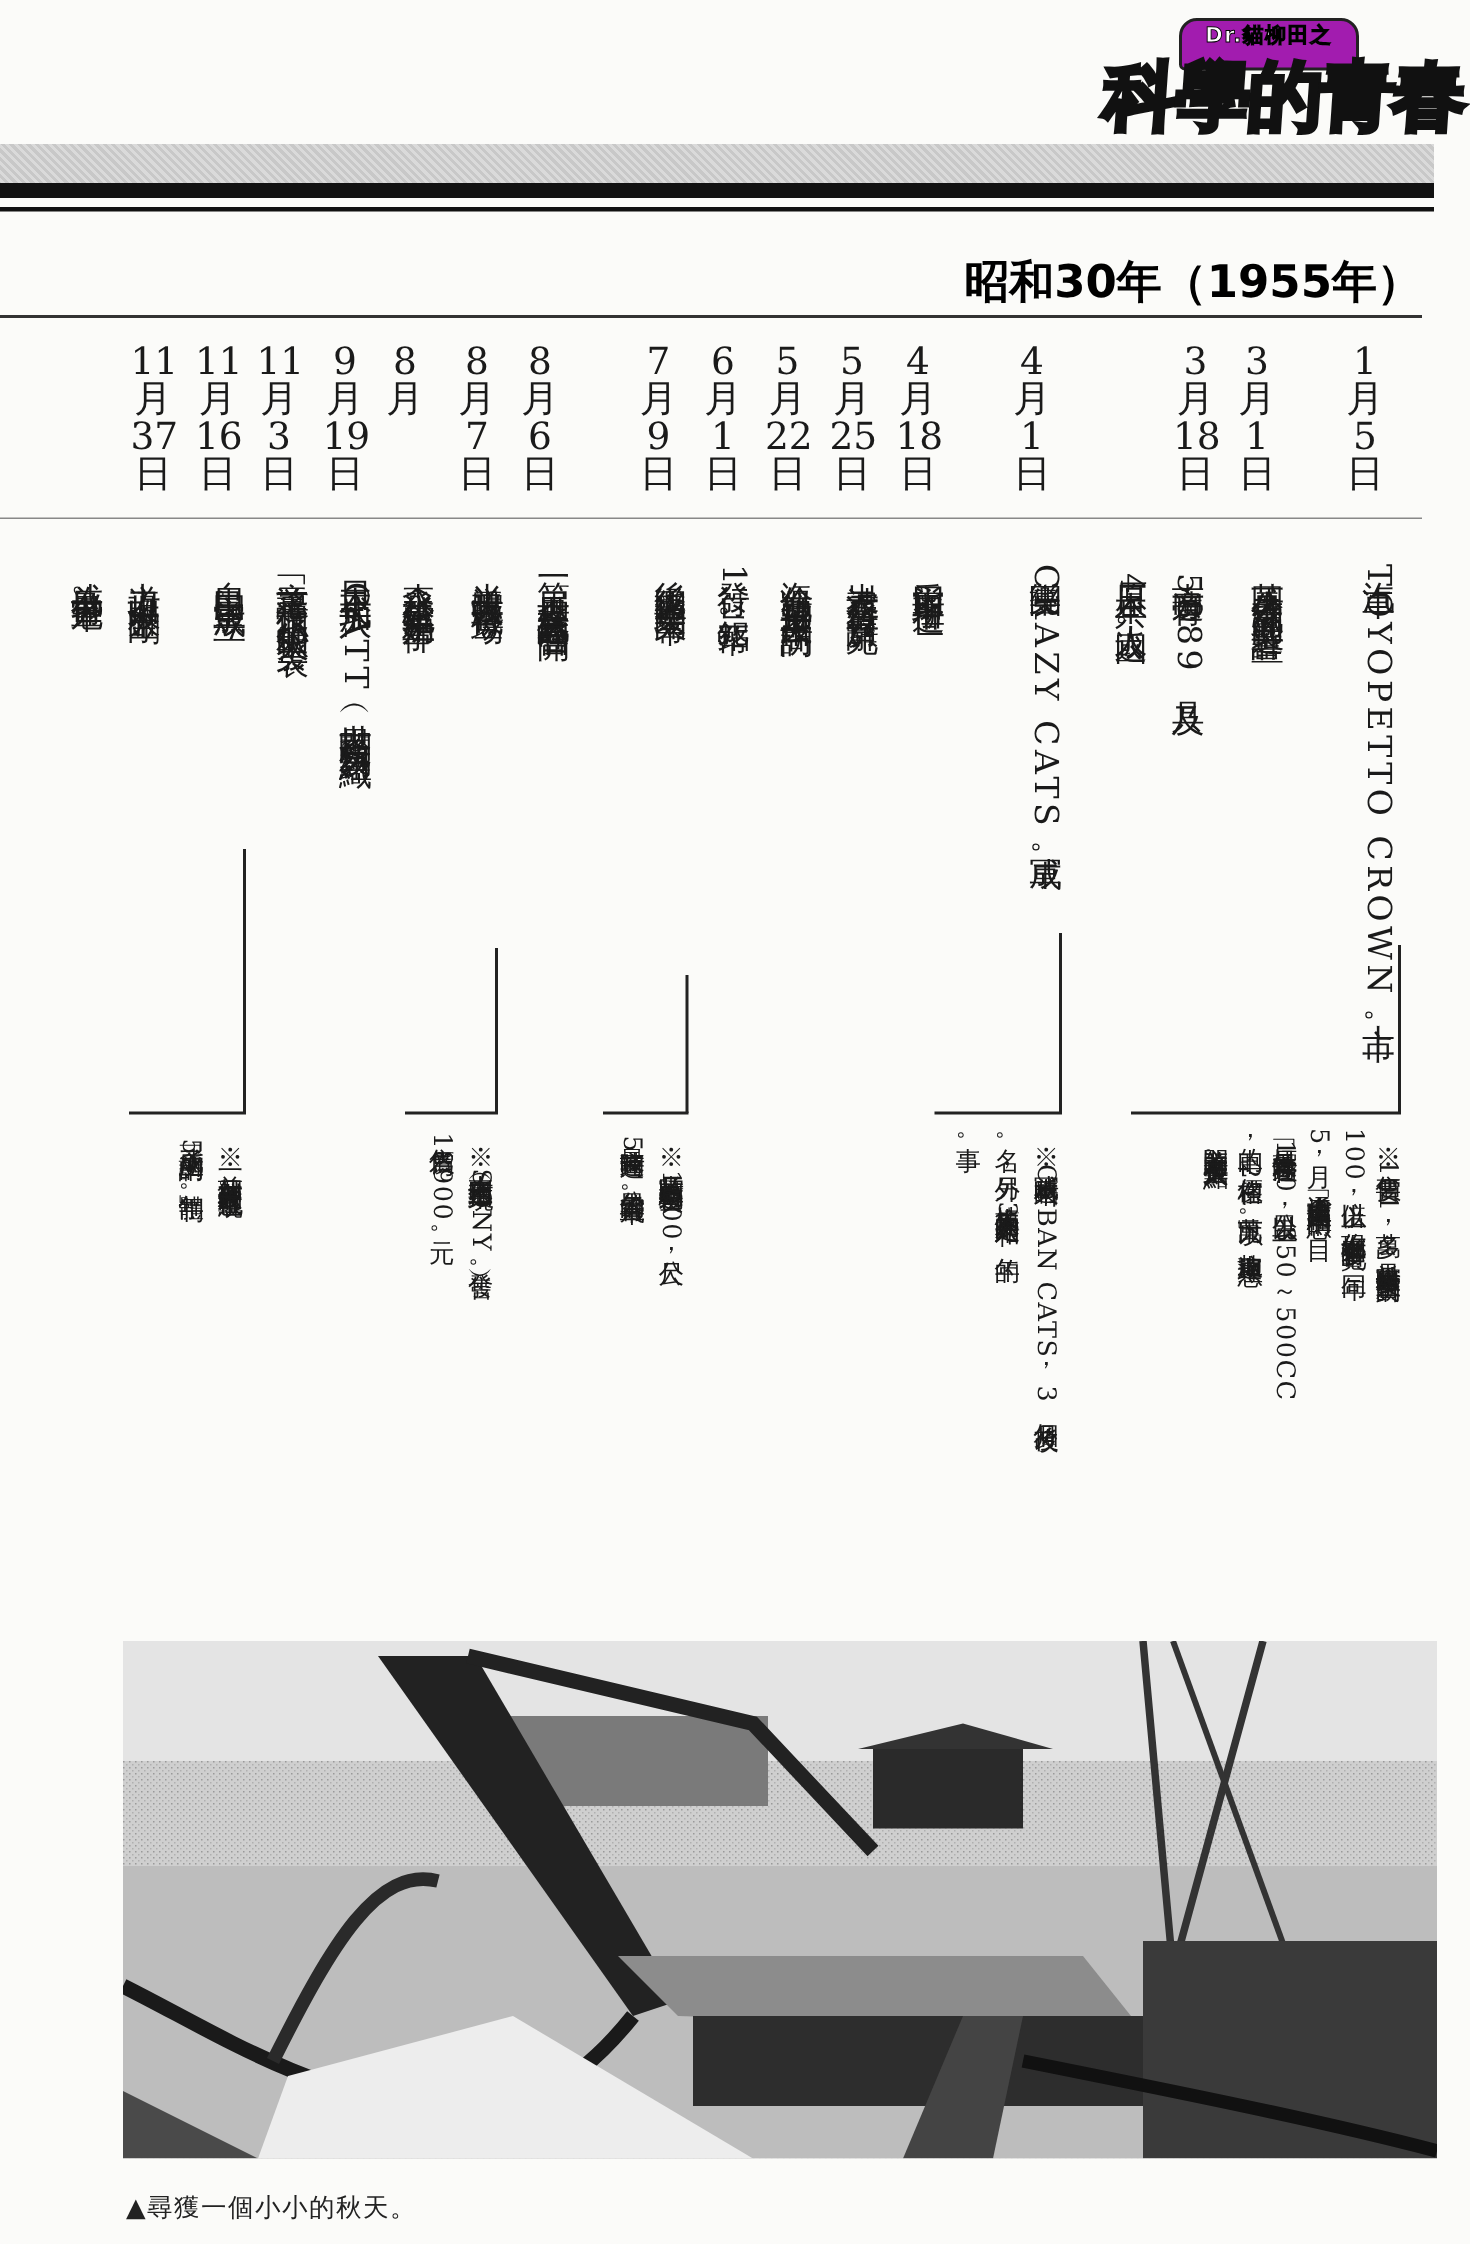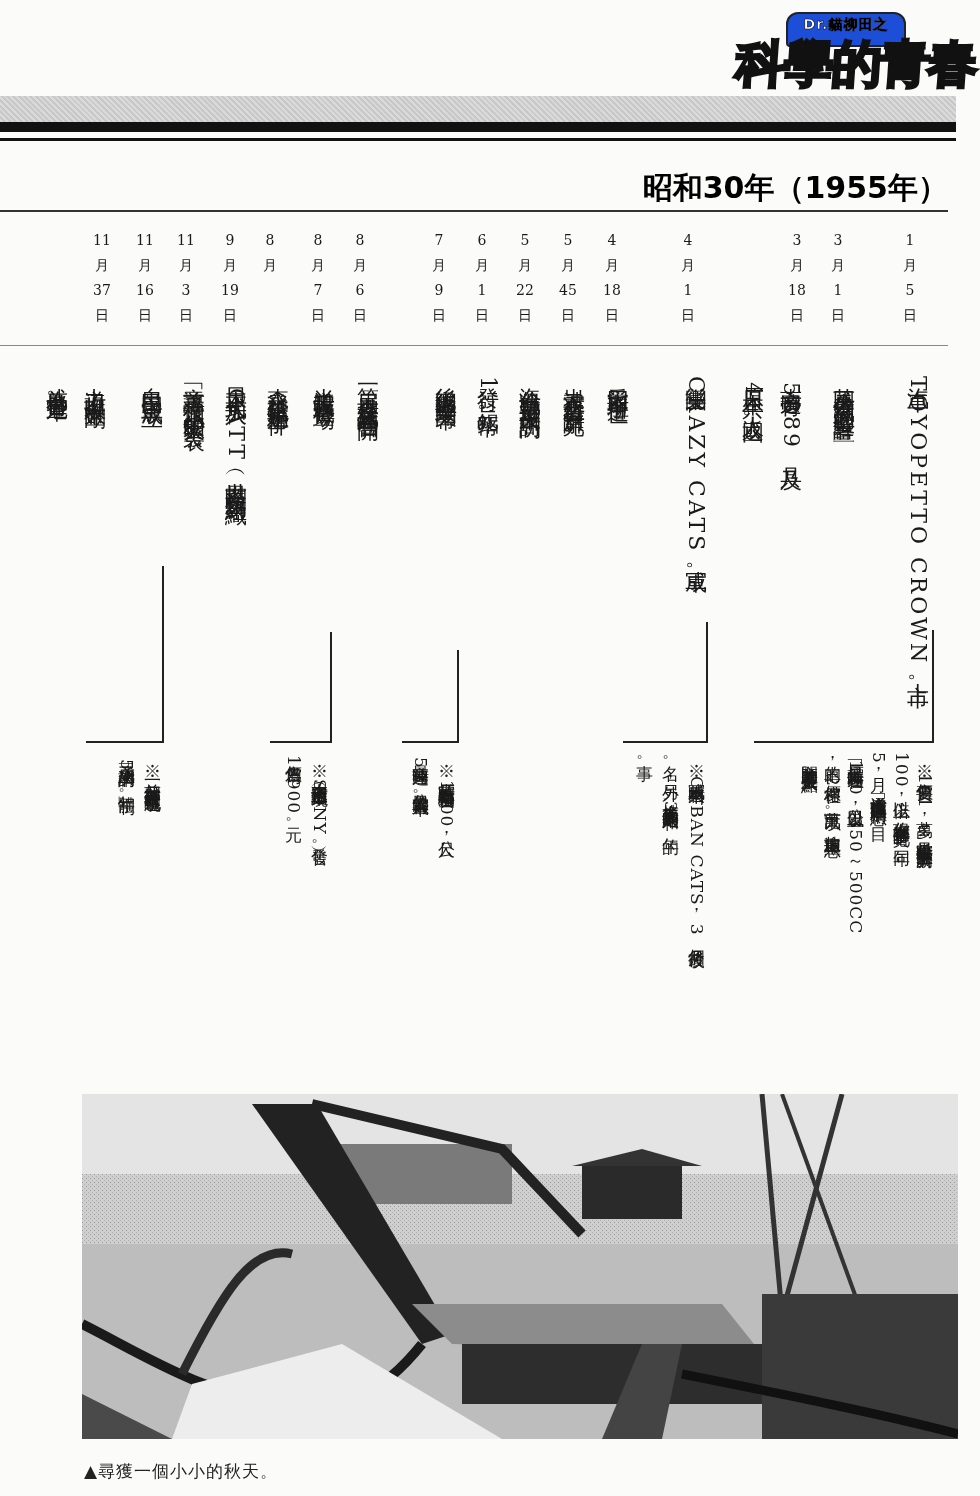--- a/index.html
+++ b/index.html
@@ -1,34 +1,34 @@
 <!DOCTYPE html>
 <html><head>
 <meta charset="utf-8">
 <style>
   * { box-sizing: border-box; margin: 0; padding: 0; }
   html, body { width: 980px; height: 1496px; background: #fbfbf9; overflow: hidden; }
   body { position: relative; font-family: "DejaVu Serif", "Liberation Serif", serif; color: #1a1a1a; }
 
   
   .logo { position: absolute; right: 26px; top: 6px; width: 218px; height: 88px; }
-  .logo-sub { position: absolute; left: 50px; top: 6px; width: 120px; height: 35px; background: #1d4ed8; border: 2px solid #222; border-radius: 12px 12px 4px 4px;
+  .logo-sub { position: absolute; left: 50px; top: 6px; width: 120px; height: 35px; background: #a21caf; border: 2px solid #222; border-radius: 12px 12px 4px 4px;
     font: bold 14px "DejaVu Sans", sans-serif; color: #fff; text-align: center; line-height: 20px; letter-spacing: 1px; -webkit-text-stroke: 0.6px #000; }
   .logo-main { position: absolute; left: 0; top: 28px; width: 218px; font: 900 50px "DejaVu Sans", sans-serif; letter-spacing: -2px; color: #fff;
     -webkit-text-stroke: 3px #111; line-height: 60px; white-space: nowrap; transform: skewX(-4deg); }
 
   .band { position: absolute; left: 0; top: 96px; width: 956px; height: 28px;
     background: repeating-linear-gradient(45deg, #c8c8c8 0 2px, #dadada 2px 4px); }
   .band-thick { position: absolute; left: 0; top: 122px; width: 956px; height: 10px; background: #111; }
   .band-thin { position: absolute; left: 0; top: 138px; width: 956px; height: 3px; background: #111; }
 
   .year-title { position: absolute; right: 32px; top: 168px; font: bold 30px "DejaVu Sans", sans-serif; letter-spacing: 0px; color: #000000; }
   .year-rule { position: absolute; left: 0; top: 210px; width: 948px; height: 2px; background: #333; }
   .dates-rule { position: absolute; left: 0; top: 345px; width: 948px; height: 1px; background: #888; }
-  .date { position: absolute; top: 228px; width: 30px; text-align: center; font-size: 14px; line-height: 25px; }
+  .date { position: absolute; top: 228px; width: 30px; text-align: center; font-size: 25px; line-height: 25px; }
   .date span { display: block; }
 
   .event { position: absolute; top: 370px; writing-mode: vertical-rl; text-orientation: mixed; font-size: 22px; letter-spacing: 3px; white-space: nowrap; line-height: 24px; }
 
   .note { position: absolute; writing-mode: vertical-rl; text-orientation: mixed; font-size: 17px; letter-spacing: 1px; line-height: 22px; }
 
   .bracket-v { position: absolute; width: 2px; background: #222; }
   .bracket-h { position: absolute; height: 2px; background: #222; }
 
   .photo { position: absolute; left: 82px; top: 1094px; width: 876px; height: 345px; overflow: hidden; background: #d9d9d9; }
@@ -75,21 +75,21 @@
     </div>
     <div class="date" style="left: 597px;">
       <span>4</span>
       <span>月</span>
       <span>18</span>
       <span>日</span>
     </div>
     <div class="date" style="left: 553px;">
       <span>5</span>
       <span>月</span>
-      <span>45</span>
+      <span>25</span>
       <span>日</span>
     </div>
     <div class="date" style="left: 510px;">
       <span>5</span>
       <span>月</span>
       <span>22</span>
       <span>日</span>
     </div>
     <div class="date" style="left: 467px;">
       <span>6</span>

